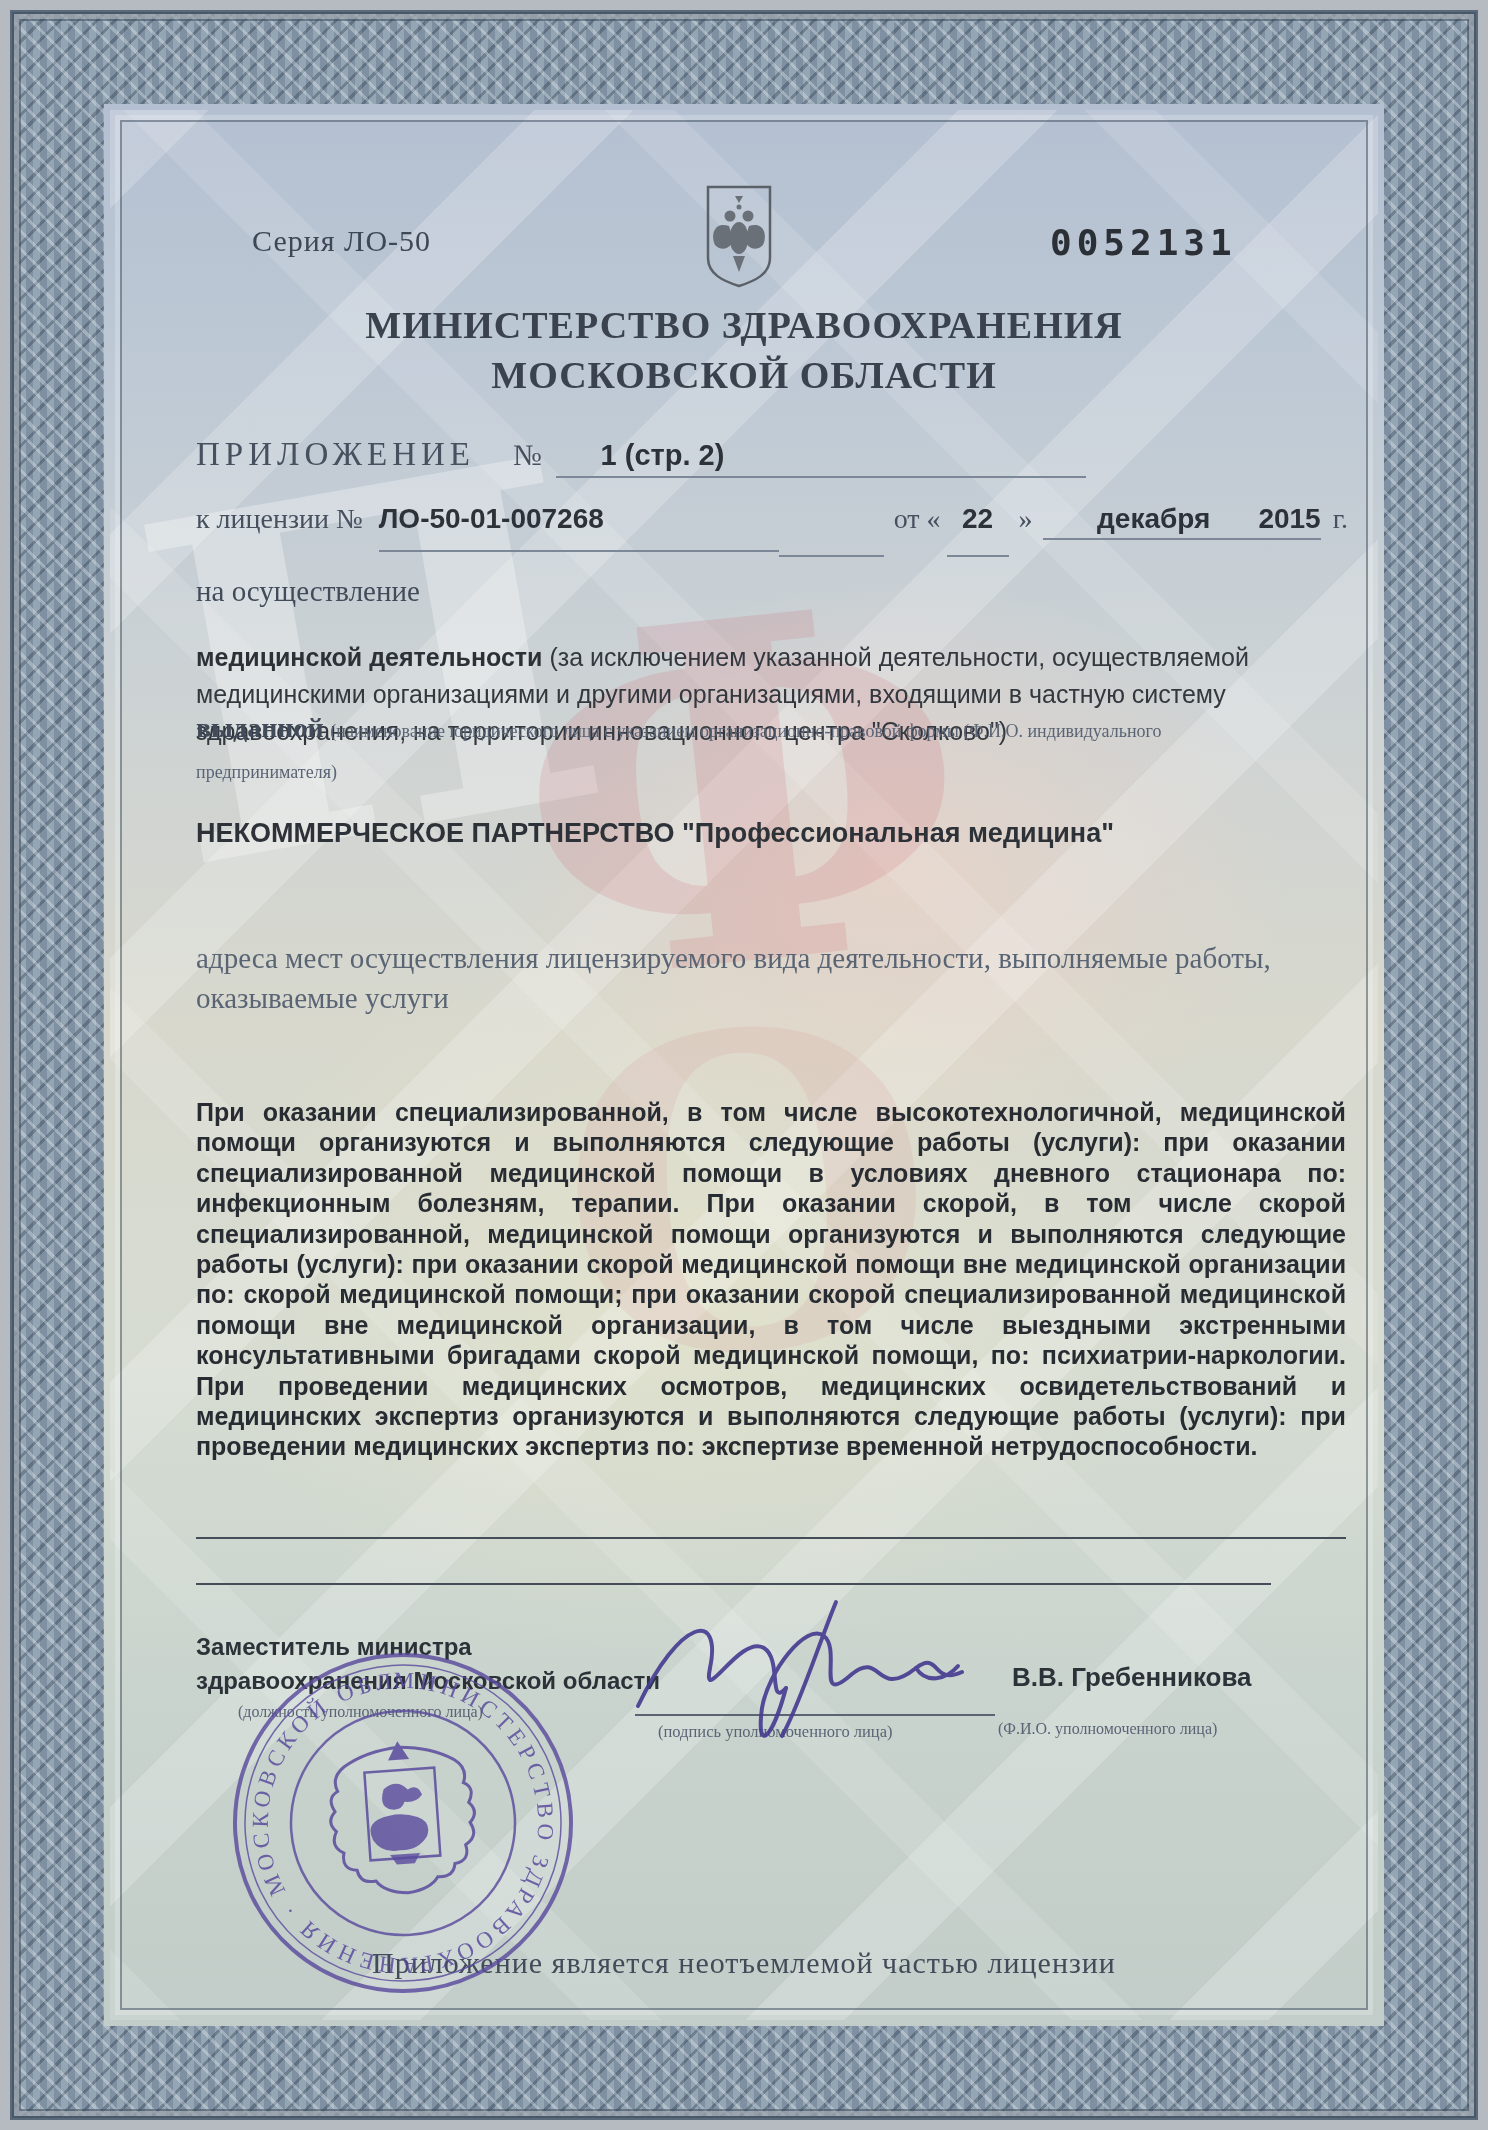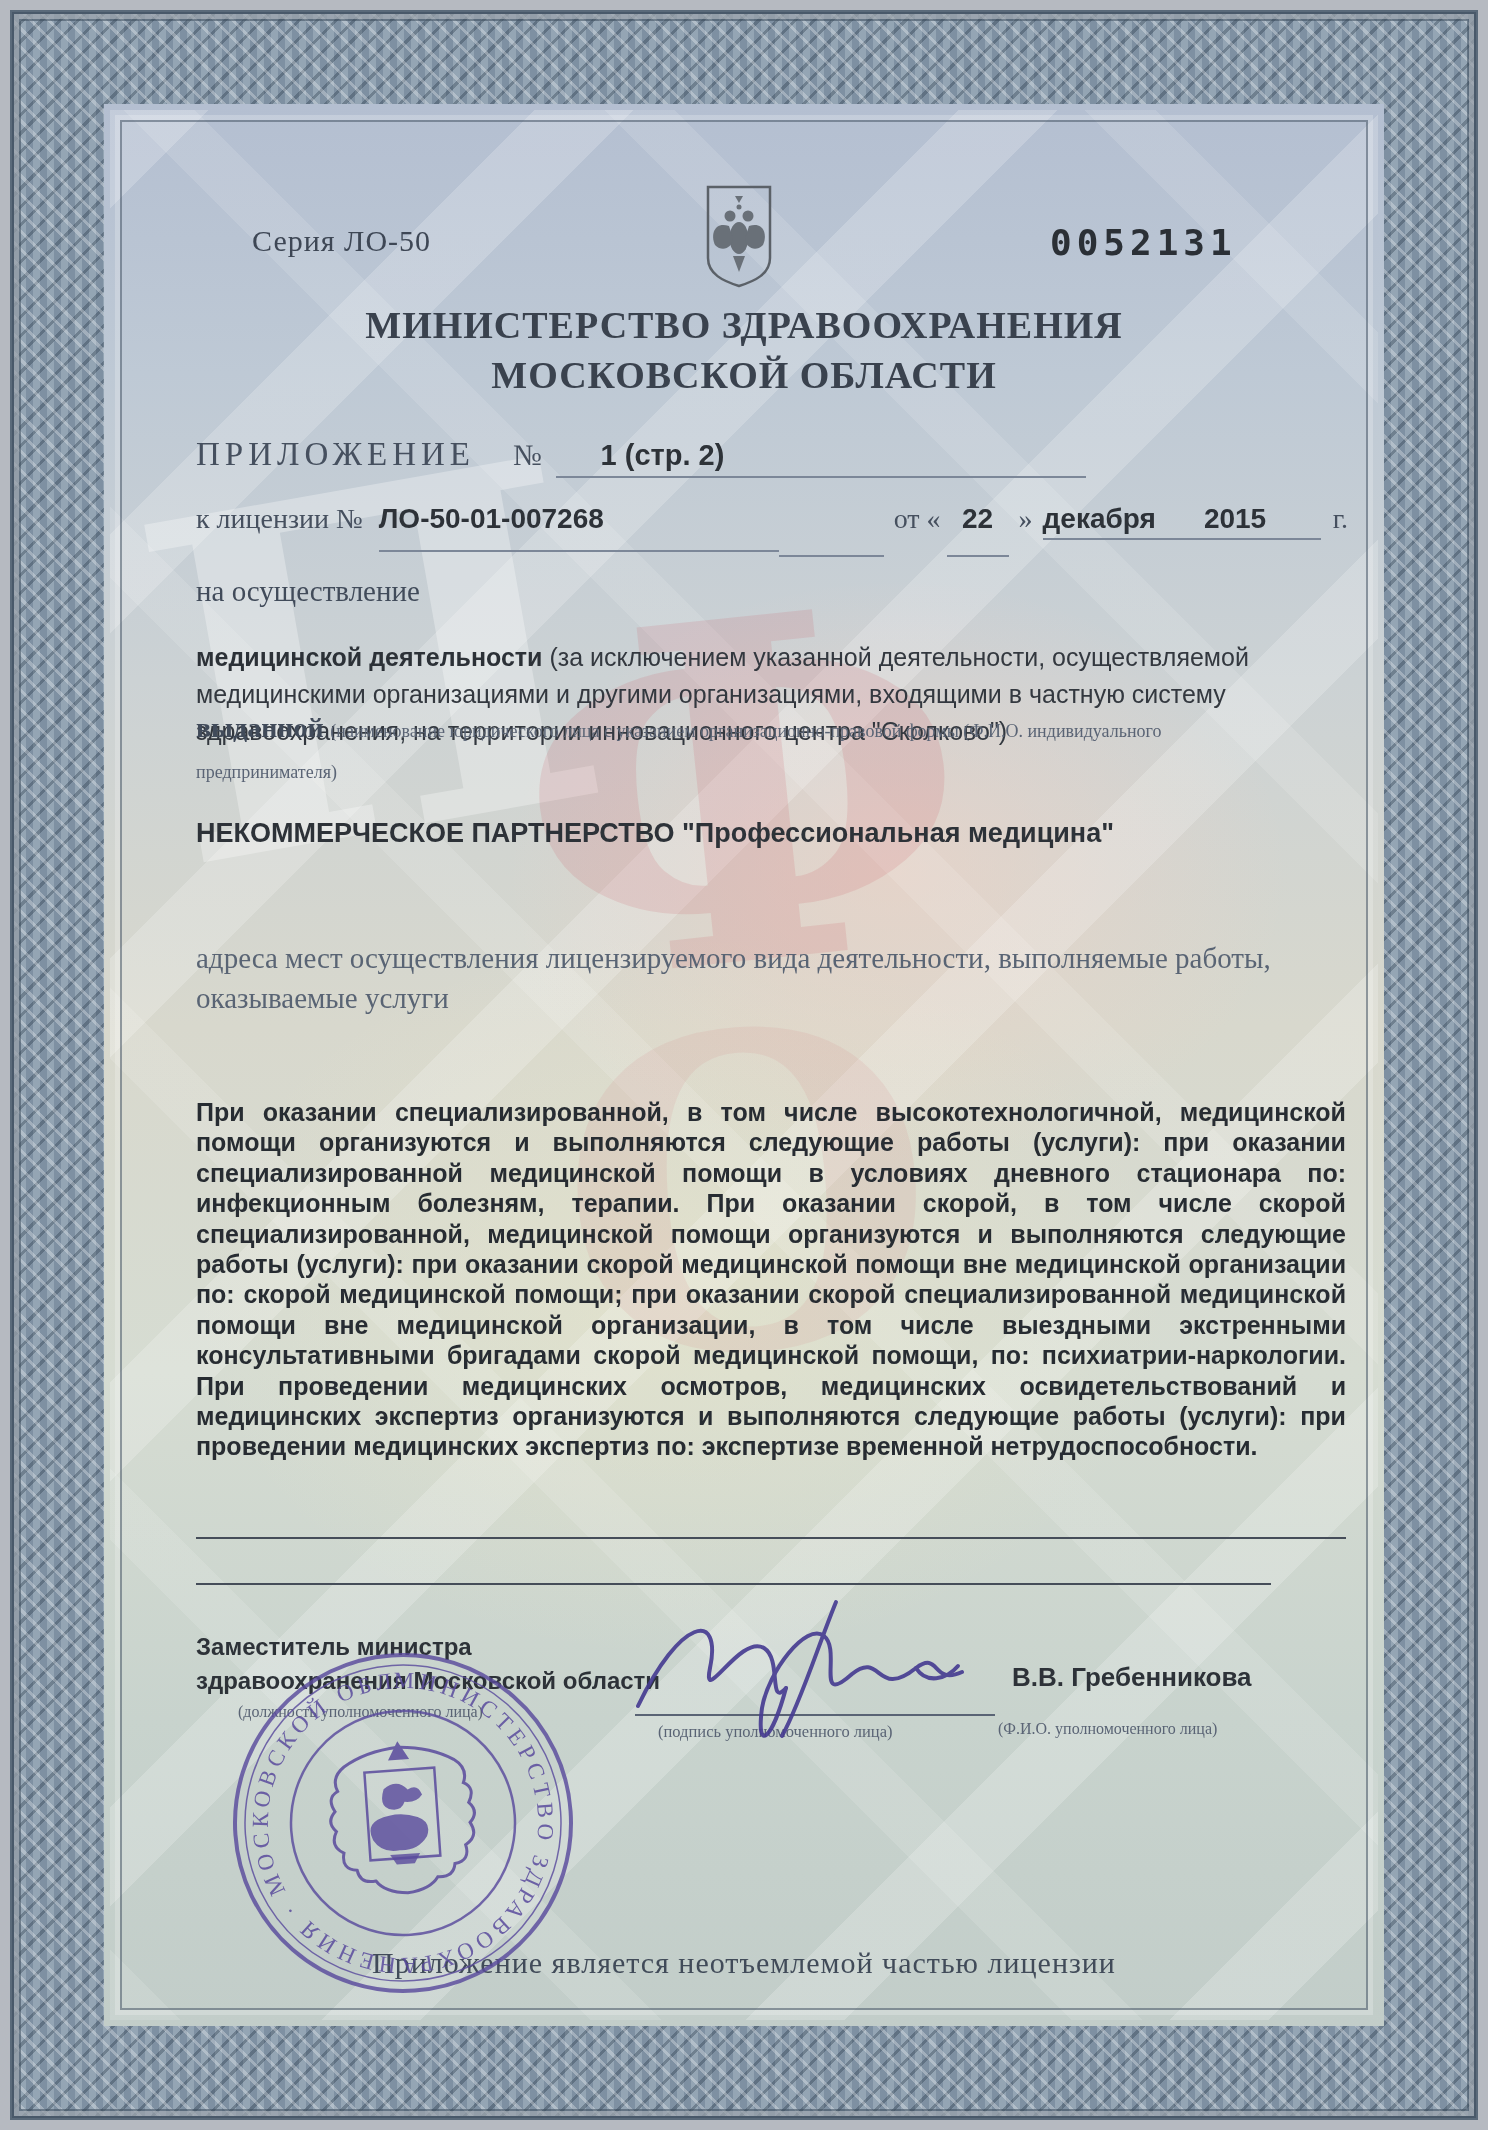--- a/index.html
+++ b/index.html
@@ -71,21 +71,21 @@
   .annex-value{font-size:29px;margin-left:14px;width:485px;padding-left:45px;
      border-bottom:2px solid #7c8798;padding-bottom:4px;}
 
   .license-row{left:196px;top:503px;width:1152px;display:flex;align-items:baseline;white-space:nowrap;}
   .lic-label{font-size:28px;color:#46505f;}
   .lic-number{font-size:28px;margin-left:16px;flex:0 0 400px;border-bottom:2px solid #7c8798;padding-bottom:15px;}
   .lic-gap{flex:0 0 105px;border-bottom:2px solid #7c8798;align-self:stretch;}
   .lic-from{font-size:28px;color:#46505f;margin:0 6px 0 10px;}
   .lic-day{font-size:28px;width:62px;text-align:center;border-bottom:2px solid #7c8798;padding-bottom:20px;}
   .lic-q{font-size:28px;color:#46505f;margin:0 10px;}
-  .lic-monthyear{font-size:28px;border-bottom:2px solid #7c8798;padding-bottom:3px;flex:1;}
+  .lic-monthyear{font-size:28px;border-bottom:2px solid #7c8798;padding-bottom:3px;flex:1;text-align:right;}
   .lic-year{margin-left:48px;}
   .lic-g{font-size:28px;color:#46505f;margin-left:12px;}
 
   .activity-intro{left:196px;top:575px;font-size:29px;color:#414b5a;}
   .activity-par{left:196px;top:614px;width:1150px;font-size:25px;line-height:37px;color:#33383f;}
   .activity-par b{color:#2c3137;}
 
   .issued-row{left:196px;top:712px;width:1160px;font-size:27px;color:#414b5a;}
   .issued-label{font-weight:600;font-size:28px;}
   .issued-note{font-size:18px;color:#5a6475;}

